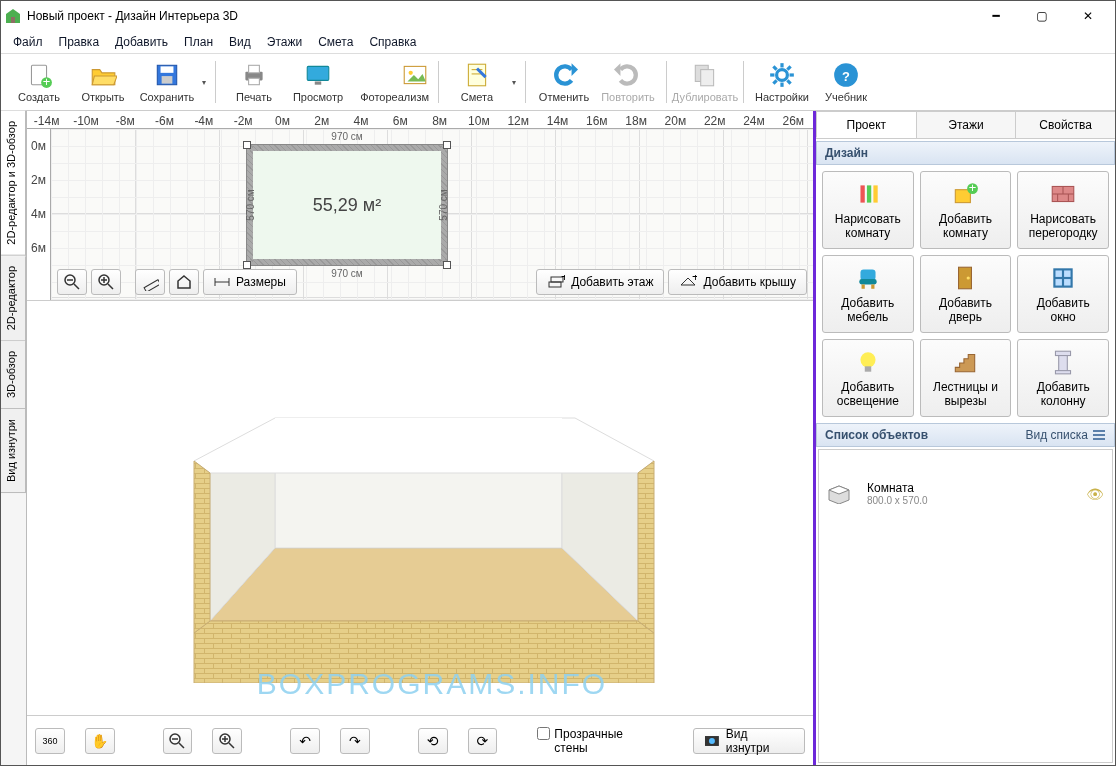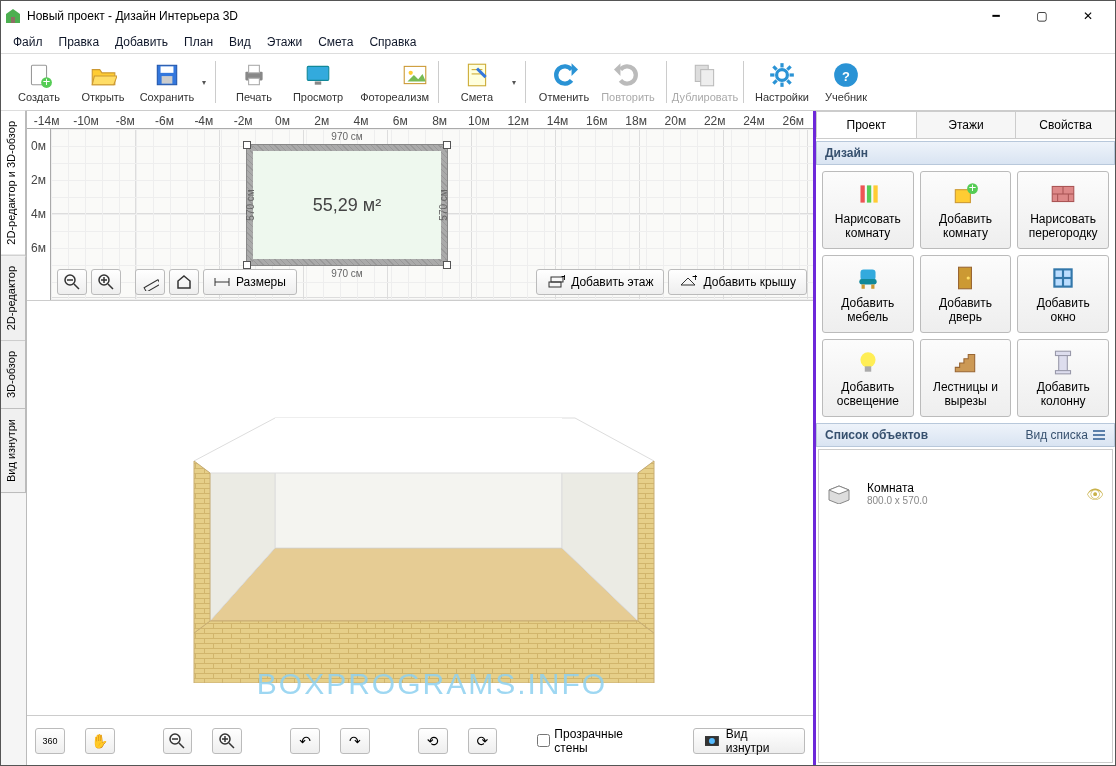--- a/index.html
+++ b/index.html
@@ -355,21 +355,21 @@
             <line x1="6" y1="3" x2="6" y2="9" stroke="#333" stroke-width="1.5"></line>
           </svg>
         </div>
       <div style="width:8px"></div>
       <div class="sq-btn">↶</div>
       <div class="sq-btn">↷</div>
       <div style="width:8px"></div>
       <div class="sq-btn">⟲</div>
       <div class="sq-btn">⟳</div>
       <div style="flex:1"></div>
-      <label style="display:flex;align-items:center;gap:4px;margin-right:14px;">
+      <label style="display:flex;align-items:flex-start;gap:4px;margin-right:14px;">
         <input type="checkbox" style="">
         <span>Прозрачные стены</span>
       </label>
       <div class="pill-btn">
           <svg width="16" height="12" viewBox="0 0 16 12">
             <rect x="1" y="1" width="14" height="10" fill="#333"></rect>
             <circle cx="8" cy="6" r="3" fill="#5bf"></circle>
           </svg>
           <span>Вид изнутри</span>
         </div>

